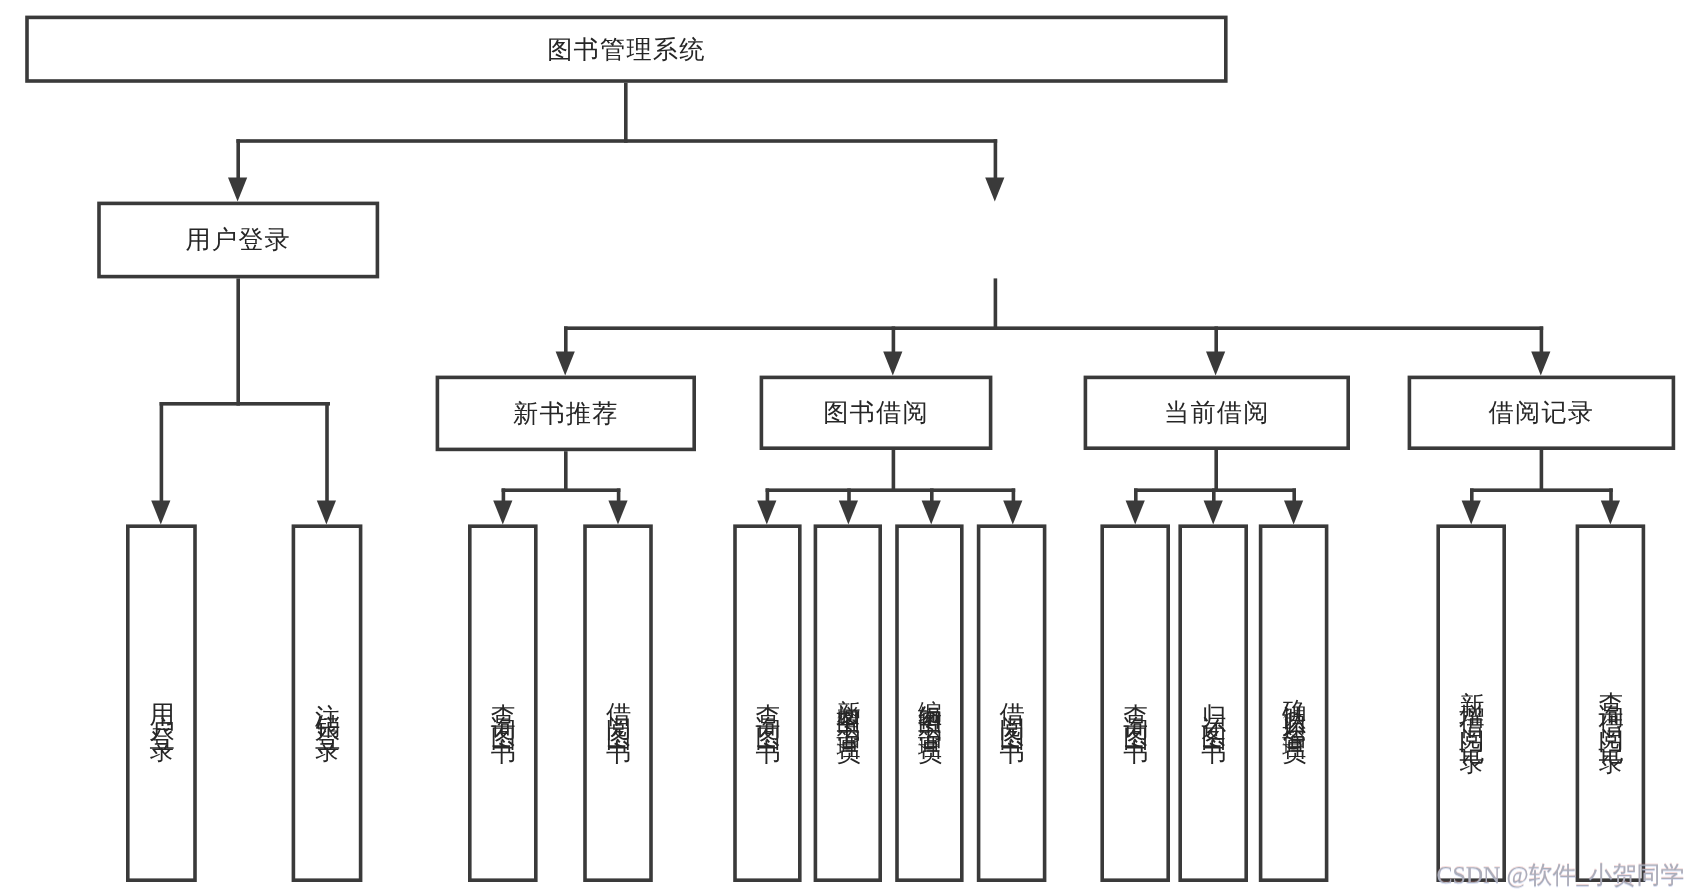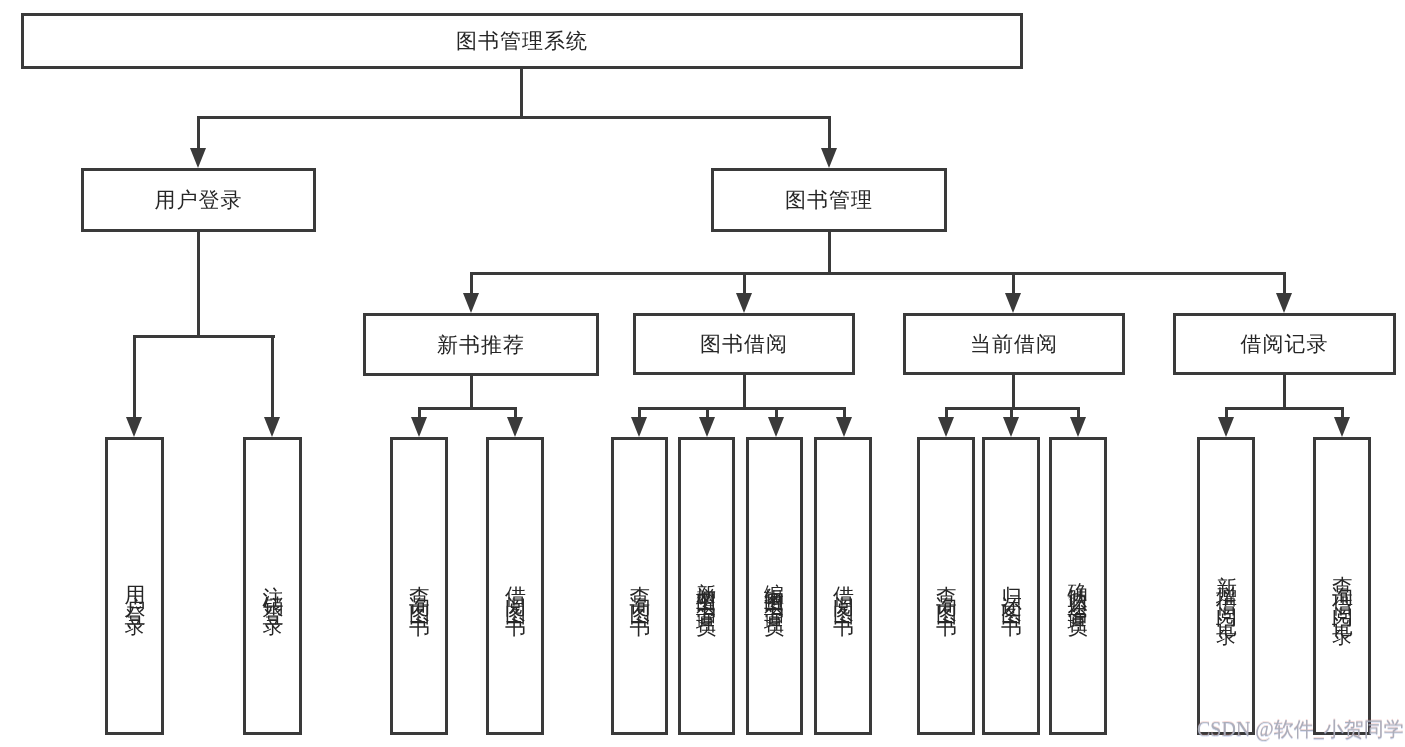--- a/index.html
+++ b/index.html
@@ -40,25 +40,24 @@
 </style>
 </head>
 <body>
 
 <div id="stage">
 
   <div class="box" style="left:21px;top:13px;width:1002px;height:56px;">图书管理系统</div>
 
   <div class="box" style="left:81px;top:168px;width:235px;height:64px;">用户登录</div>
 
-  <div class="box" style="left:711px;top:168px;width:236px;height:64px;">图书管理</div>
 
-  <div class="box" style="left:363px;top:313px;width:236px;height:63px;">新书推荐</div>
+  <div class="box" style="left:363px;top:313px;width:217px;height:63px;">新书推荐</div>
 
-  <div class="box" style="left:633px;top:313px;width:222px;height:62px;">图书借阅</div>
+  <div class="box" style="left:633px;top:313px;width:194px;height:62px;">图书借阅</div>
 
   <div class="box" style="left:1173px;top:313px;width:223px;height:62px;">借阅记录</div>
 
   <div class="box" style="left:903px;top:313px;width:222px;height:62px;">当前借阅</div>
 
   <div class="box leaf" style="left:105px;top:437px;width:59px;height:298px;">用户登录</div>
 
   <div class="box leaf" style="left:243px;top:437px;width:59px;height:298px;">注销登录</div>
 
   <div class="box leaf" style="left:390px;top:437px;width:58px;height:298px;">查询图书</div>

